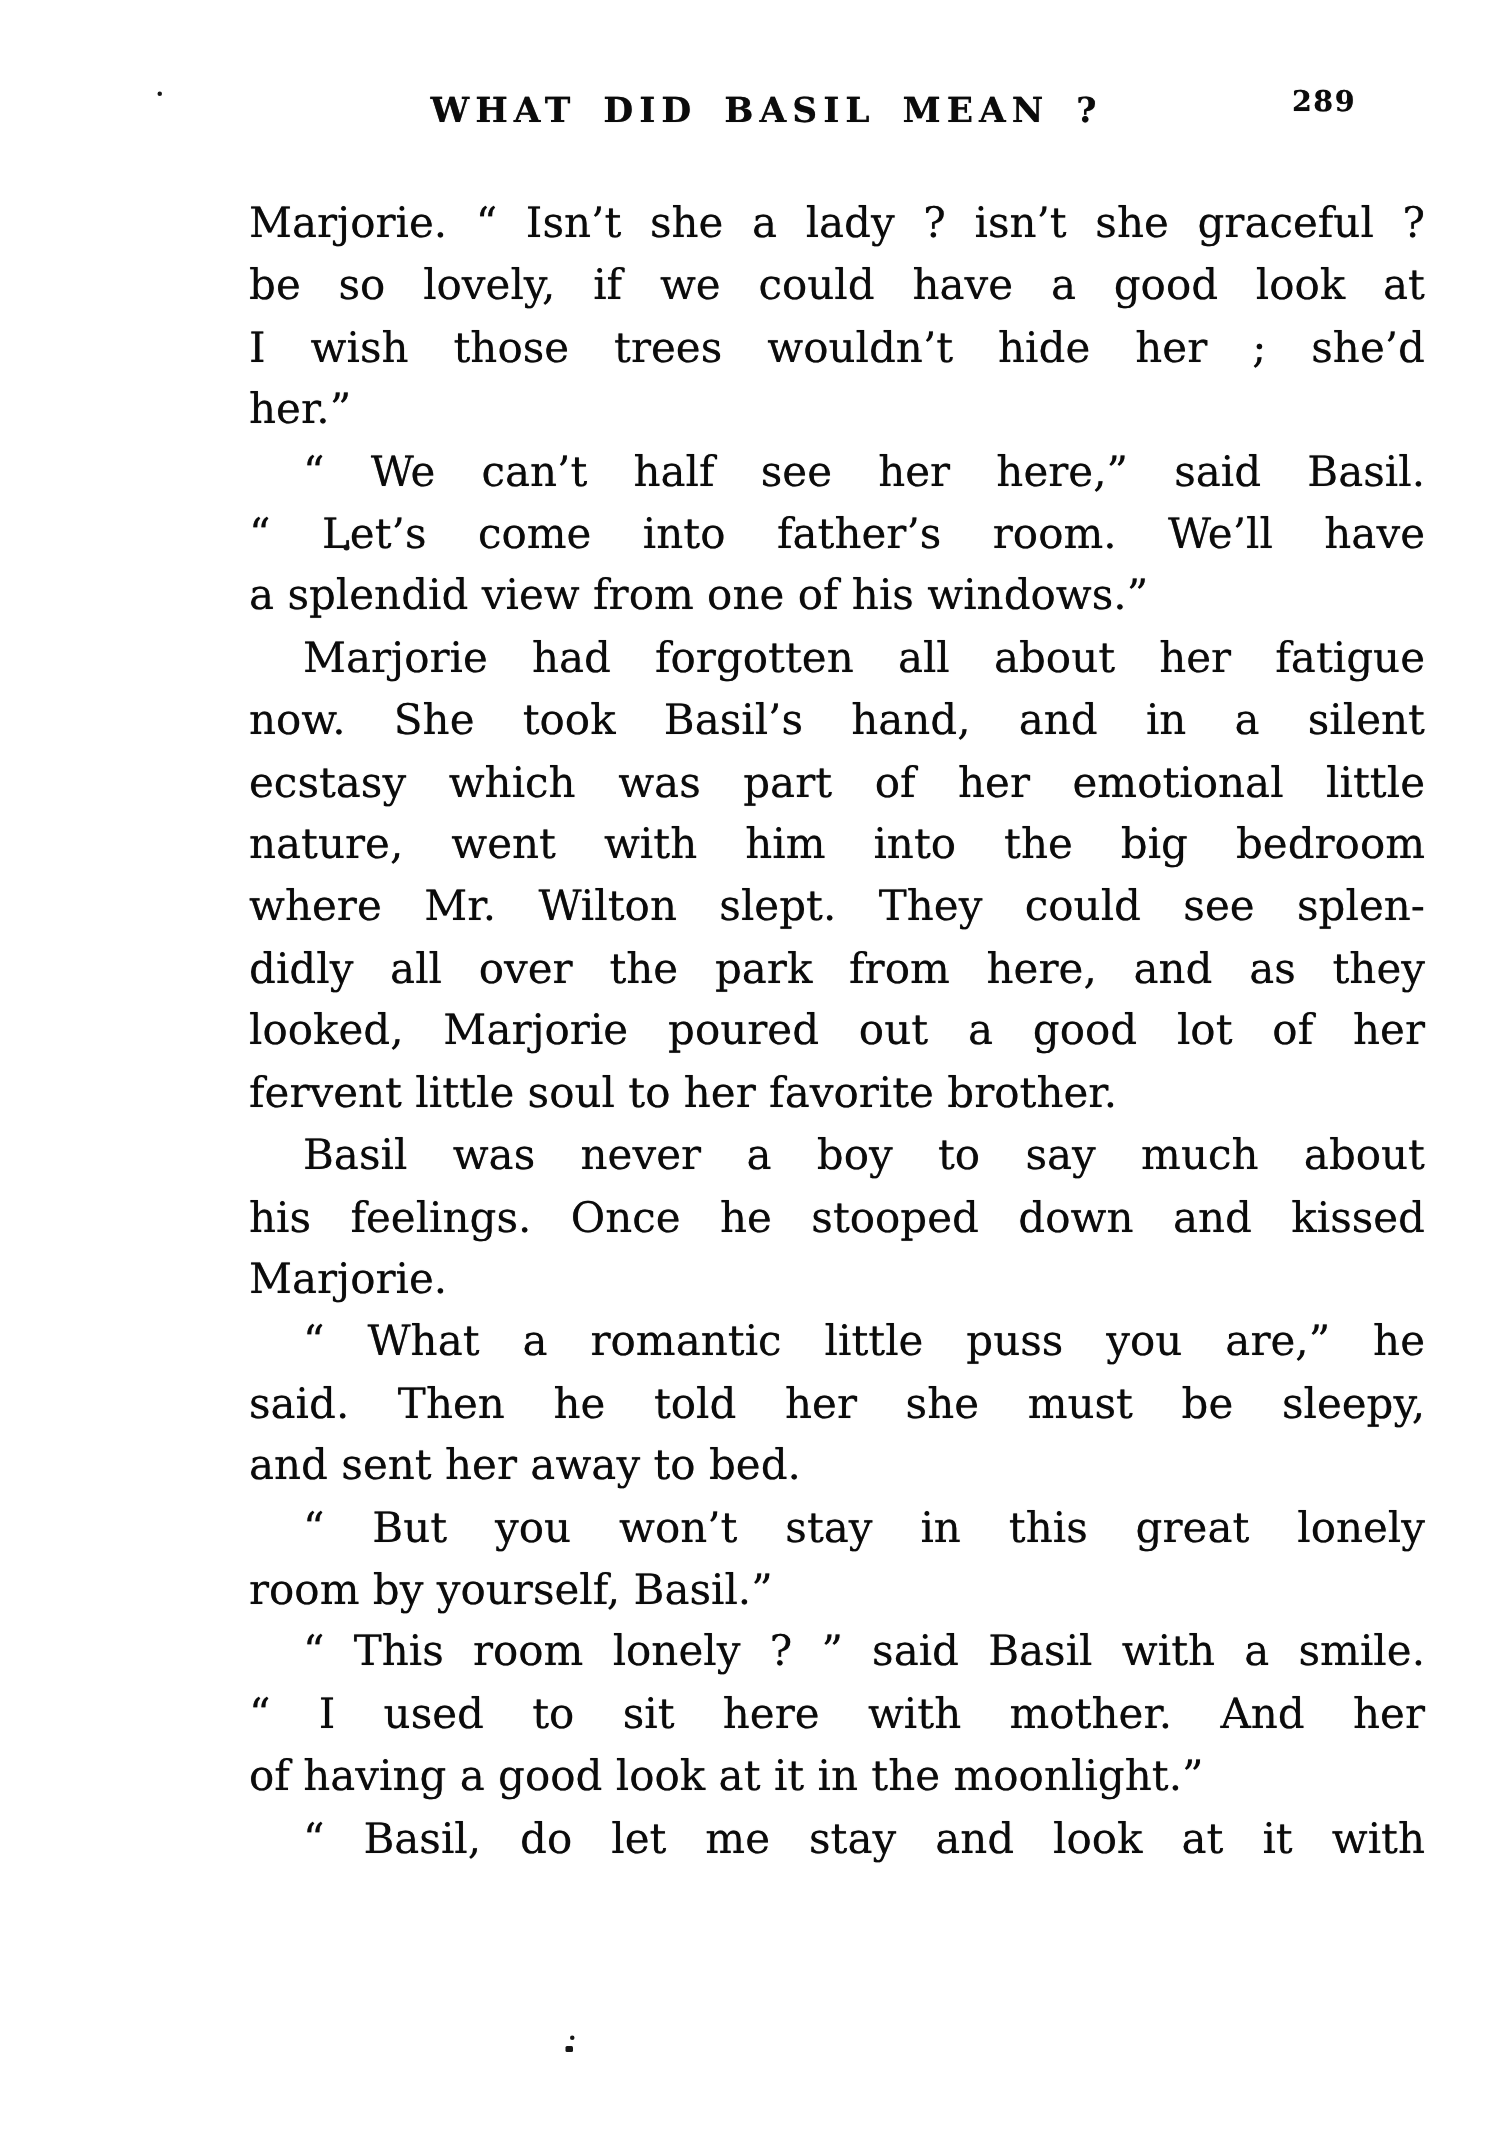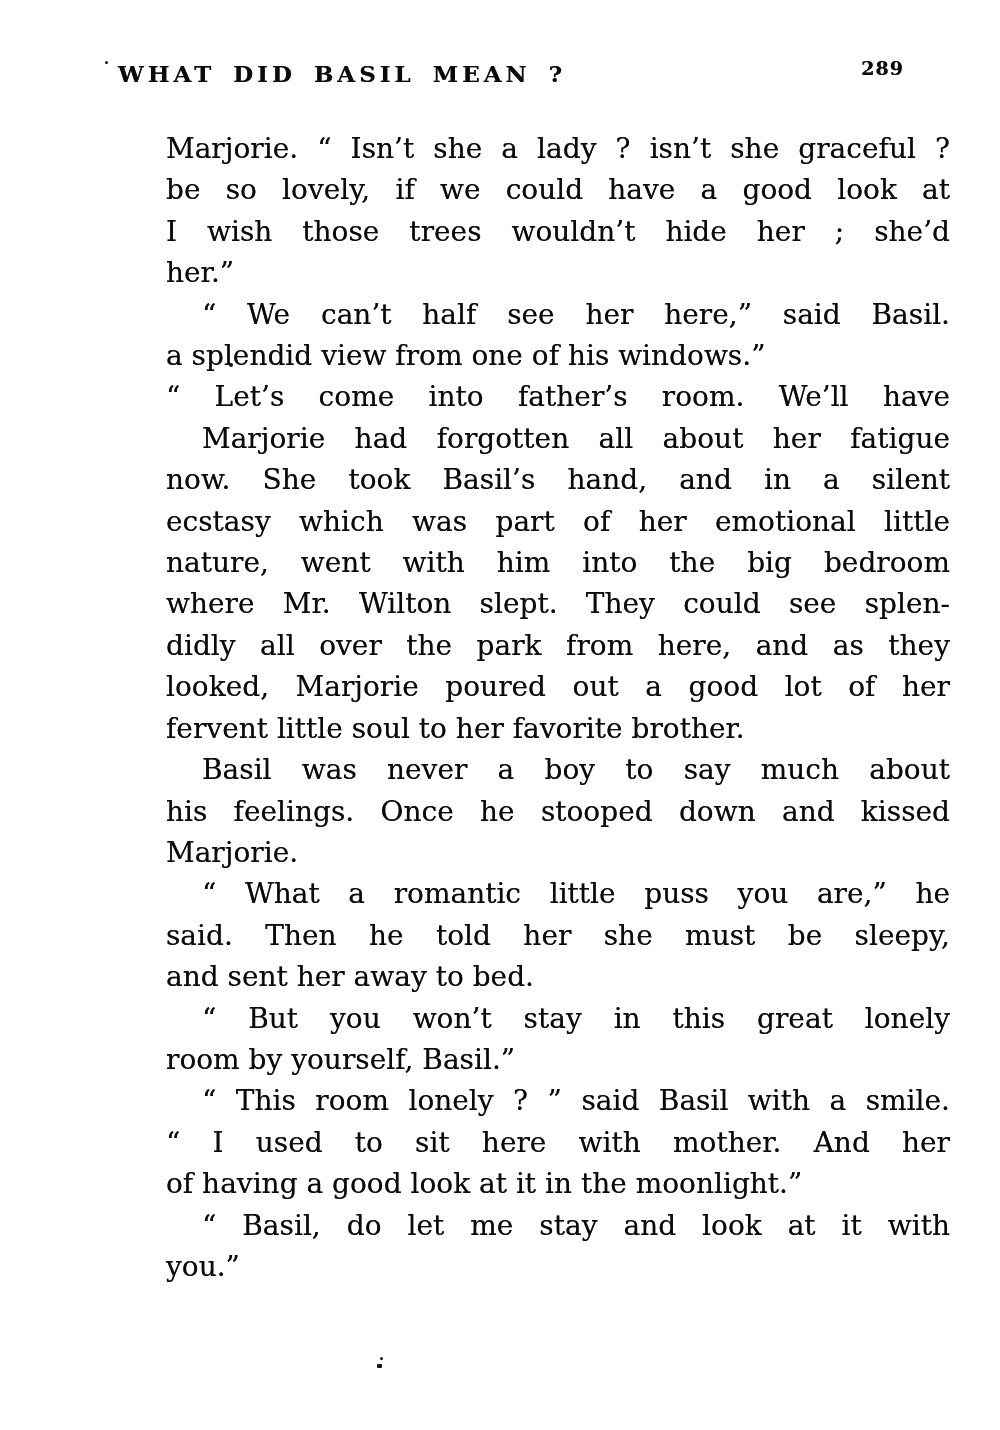--- a/index.html
+++ b/index.html
@@ -19,21 +19,21 @@
   }
   .header {
     position: absolute;
     top: 60px;
     left: 118px;
     width: 786px;
     height: 34px;
   }
   .running-title {
     display: block;
-    text-align: left;
+    text-align: center;
     font-weight: bold;
     font-size: 23px;
     letter-spacing: 4px;
     word-spacing: 6px;
     white-space: nowrap;
   }
   .page-number {
     position: absolute;
     right: 0;
     top: -3px;
@@ -79,42 +79,41 @@
     <span class="running-title">WHAT DID BASIL MEAN ?</span>
     <span class="page-number">289</span>
   </div>
 
   <div class="body-text" id="body-text">
       <div class="line">Marjorie.  “ Isn’t she a lady ? isn’t she graceful ?</div>
       <div class="line">be so lovely, if we could have a good look at</div>
       <div class="line">I wish those trees wouldn’t hide her ; she’d</div>
       <div class="line last">her.”</div>
       <div class="line indent">“ We can’t half see her here,” said Basil.</div>
+      <div class="line">“ Let’s come into father’s room.  We’ll have</div>
       <div class="line last">a splendid view from one of his windows.”</div>
-      <div class="line">“ Let’s come into father’s room.  We’ll have</div>
       <div class="line indent">Marjorie had forgotten all about her fatigue</div>
       <div class="line">now.  She took Basil’s hand, and in a silent</div>
       <div class="line">ecstasy which was part of her emotional little</div>
       <div class="line">nature, went with him into the big bedroom</div>
       <div class="line">where Mr. Wilton slept.  They could see splen-</div>
       <div class="line">didly all over the park from here, and as they</div>
       <div class="line">looked, Marjorie poured out a good lot of her</div>
       <div class="line last">fervent little soul to her favorite brother.</div>
       <div class="line indent">Basil was never a boy to say much about</div>
       <div class="line">his feelings.  Once he stooped down and kissed</div>
       <div class="line last">Marjorie.</div>
       <div class="line indent">“ What a romantic little puss you are,” he</div>
       <div class="line">said.  Then he told her she must be sleepy,</div>
       <div class="line last">and sent her away to bed.</div>
       <div class="line indent">“ But you won’t stay in this great lonely</div>
       <div class="line last">room by yourself, Basil.”</div>
       <div class="line indent">“ This room lonely ? ” said Basil with a smile.</div>
       <div class="line">“ I used to sit here with mother.  And her</div>
       <div class="line last">of having a good look at it in the moonlight.”</div>
       <div class="line indent">“ Basil, do let me stay and look at it with</div>
-      <div class="line last">you.”</div>
     </div>
 
   <span class="speck s1"></span>
   <span class="speck s2"></span>
   <span class="speck s3"></span>
   <span class="speck s4"></span>
 </div>
 
 </body></html>

